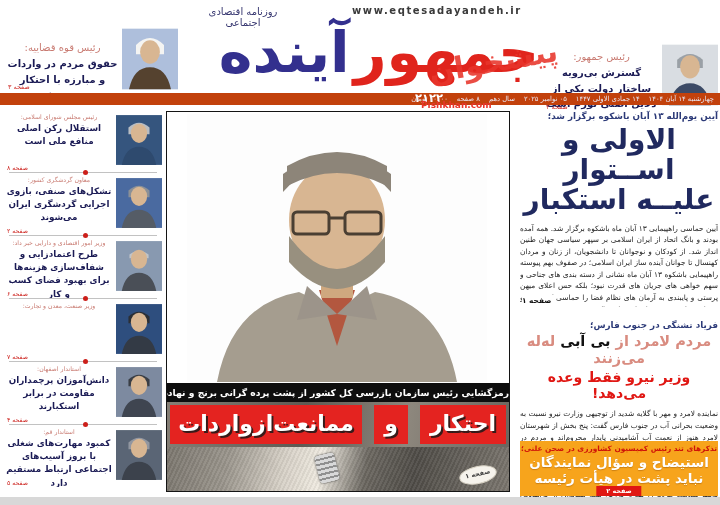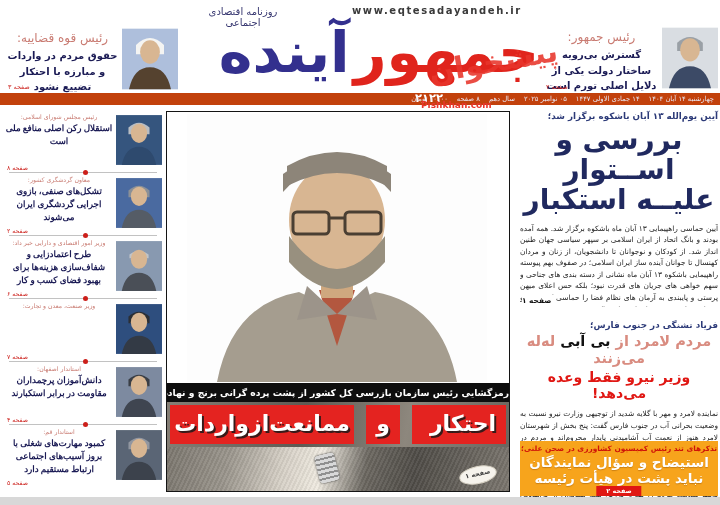--- a/index.html
+++ b/index.html
@@ -11,23 +11,23 @@
   .logo{position:absolute;left:192px;top:14px;width:356px;height:76px;display:flex;align-items:center;
         justify-content:center;gap:4px;direction:rtl;font-weight:bold;font-size:57px;line-height:1;}
   .logo .lg-red{color:#e0241c;}
   .logo .lg-blue{color:#33308e;margin-left:18px;}
   .wm-script{position:absolute;left:428px;top:44px;font-size:30px;font-weight:bold;color:#e8352b;
              transform:rotate(-10deg);opacity:.88;z-index:6;}
   .wm-url{position:absolute;left:421px;top:100px;font-size:9px;font-weight:bold;color:#e8352b;z-index:6;direction:ltr;}
   
   .t-card{position:absolute;display:flex;direction:rtl;}
   .t-left{left:4px;top:28px;width:174px;height:64px;}
-  .t-right{left:542px;top:27px;width:176px;height:65px;}
+  .t-right{left:542px;top:42px;width:176px;height:65px;align-items:center;}
   .t-text{flex:1;position:relative;padding:2px 3px 0 2px;}
-  .t-kicker{font-size:12px;color:#c97b72;text-align:center;margin-top:1px;}
+  .t-kicker{font-size:10px;color:#c97b72;text-align:center;margin-top:12px;}
   .t-headline{font-size:10px;font-weight:bold;color:#1b1b55;text-align:center;line-height:1.55;margin-top:3px;}
   .t-page{position:absolute;left:4px;bottom:1px;font-size:6.4px;color:#cc1f1a;}
   
   .photo{display:block;flex:none;}
   .photo svg{display:block;width:100%;height:100%;}
   .ph-lg{width:56px;height:62px;}
   .ph-sm{width:46px;height:50px;margin-top:5px;}
   .photo .face{fill:#d8b692;}
   .p1 .bg{fill:#aebfdc}.p1 .hair{fill:#f4f4f2}.p1 .suit{fill:#55422f}
   .p2 .bg{fill:#d9dde2}.p2 .hair{fill:#9aa0a6}.p2 .suit{fill:#3c4a66}
@@ -40,37 +40,37 @@
   
   .datebar{position:absolute;left:0;top:93px;width:720px;height:12px;background:#c2410c;z-index:5;}
   .issue{position:absolute;left:415px;top:-2px;font-size:11.5px;font-weight:bold;color:#fff;}
   .dates{position:absolute;right:6px;top:0;height:12px;display:flex;align-items:center;gap:9px;
          font-size:6.8px;color:#e9e9f5;direction:rtl;white-space:nowrap;}
   
   .sidebar{position:absolute;left:4px;top:110px;width:158px;}
   .s-item{height:62px;display:flex;direction:rtl;position:relative;overflow:hidden;}
   .s-text{flex:1;position:relative;padding:1px 3px 0 1px;}
   .s-kicker{font-size:6.2px;color:#c97b72;text-align:center;margin-top:2px;}
-  .s-headline{font-size:8.8px;font-weight:bold;color:#1b1b55;text-align:center;line-height:1.5;margin-top:2px;font-family:Liberation Serif, serif;}
+  .s-headline{font-size:8.8px;font-weight:bold;color:#1b1b55;text-align:center;line-height:1.5;margin-top:2px;}
   .s-page{position:absolute;left:3px;bottom:1px;font-size:6.2px;color:#cc1f1a;}
   .s-div{height:1px;background:#c2c2c2;margin:0 5px;position:relative;}
   .s-div .dot{position:absolute;left:50%;top:-2px;width:5px;height:5px;border-radius:50%;background:#cc1f1a;}
   
   .mainbox{position:absolute;left:166px;top:111px;width:344px;height:381px;border:1.5px solid #141414;
            background:#fff;box-sizing:border-box;}
   .portrait{position:absolute;left:20px;top:2px;width:300px;height:268px;}
   .portrait svg{width:100%;height:100%;}
   .kickerbar{position:absolute;left:0;right:0;top:271px;height:19px;background:#0e0e0e;color:#fff;
              font-size:9.2px;font-weight:bold;text-align:center;line-height:19px;white-space:nowrap;overflow:hidden;}
   .redband{position:absolute;left:0;right:0;top:290px;height:45px;display:flex;align-items:center;
            direction:rtl;gap:12px;padding:0 3px;box-sizing:border-box;
            background:linear-gradient(100deg,#857f76,#5e5a53 40%,#8d877d 70%,#6a665f);}
   .rb{background:#e42320;color:#fff;font-weight:bold;font-size:22px;height:39px;line-height:38px;
       text-align:center;text-shadow:2px 2px 0 rgba(25,25,25,.85);white-space:nowrap;overflow:hidden;}
-  .rb1{width:86px;padding-left:8px;}.rb2{width:34px;}.rb3{flex:1;}
+  .rb1{width:86px;}.rb2{width:34px;}.rb3{flex:1;}
   .photostrip{position:absolute;left:0;right:0;top:335px;bottom:0;
       background:repeating-linear-gradient(115deg,rgba(255,255,255,.06) 0 2px,rgba(0,0,0,.05) 2px 4px),
       linear-gradient(100deg,#7b766e 0%,#9a958c 18%,#d6d0c6 34%,#efeae0 45%,#6b6760 58%,#4f4c47 72%,#7b766e 100%);}
   .watch{position:absolute;left:150px;top:7px;width:20px;height:28px;border-radius:4px;transform:rotate(-14deg);
          background:repeating-linear-gradient(#d8d8d8 0 3px,#8f8f8f 3px 5px);box-shadow:0 0 2px #333;}
   .badge{position:absolute;right:12px;bottom:7px;width:36px;height:16px;border-radius:50%;background:#f6f3ec;
          border:1px solid #d8d2c4;color:#3a3a3a;font-size:6.4px;font-weight:bold;text-align:center;
          line-height:15px;transform:rotate(-12deg);}
   
   .rightcol{position:absolute;left:520px;top:111px;width:198px;}
@@ -295,21 +295,21 @@
       <span class="watch"></span>
       <span class="badge">صفحه ۱</span>
     </div>
   </div>
 
   <div class="rightcol">
 
     <div>
       <div class="r-kicker">آیین یوم‌الله ۱۳ آبان باشکوه برگزار شد؛</div>
       <div class="r-headline">
-        <div>بررسی و اســتوار</div>
+        <div>الاولی و اســتوار</div>
         <div>علیــه استکبار</div>
       </div>
       <p class="r-body b1"><span>آیین حماسی راهپیمایی ۱۳ آبان ماه باشکوه برگزار شد. همه آمده بودند و بانگ اتحاد از ایران اسلامی بر سپهر سیاسی جهان طنین انداز شد. از کودکان و نوجوانان تا دانشجویان، از زنان و مردان کهنسال تا جوانان آینده ساز ایران اسلامی؛ در صفوف بهم پیوسته راهپیمایی باشکوه ۱۳ آبان ماه نشانی از دسته بندی های جناحی و سهم خواهی های جریان های قدرت نبود؛ بلکه حس اعلای میهن پرستی و پایبندی به آرمان های نظام فضا را حماسی کرده بود و به راستی که هیچ پشتوانه ای برای حاکمیت قدرتمندتر از سرمایه های اجتماعی نیست... ادامه در</span><span class="r-pg">صفحه ۱</span></p>
     </div>
 
     <div class="story2">
       <div class="r-kicker">فریاد تشنگی در جنوب فارس؛</div>
       <div class="s2-h1">
         <span class="salmon">مردم لامرد از </span><span class="dark">بی آبی</span><span class="salmon"> له‌له می‌زنند</span>
       </div>

